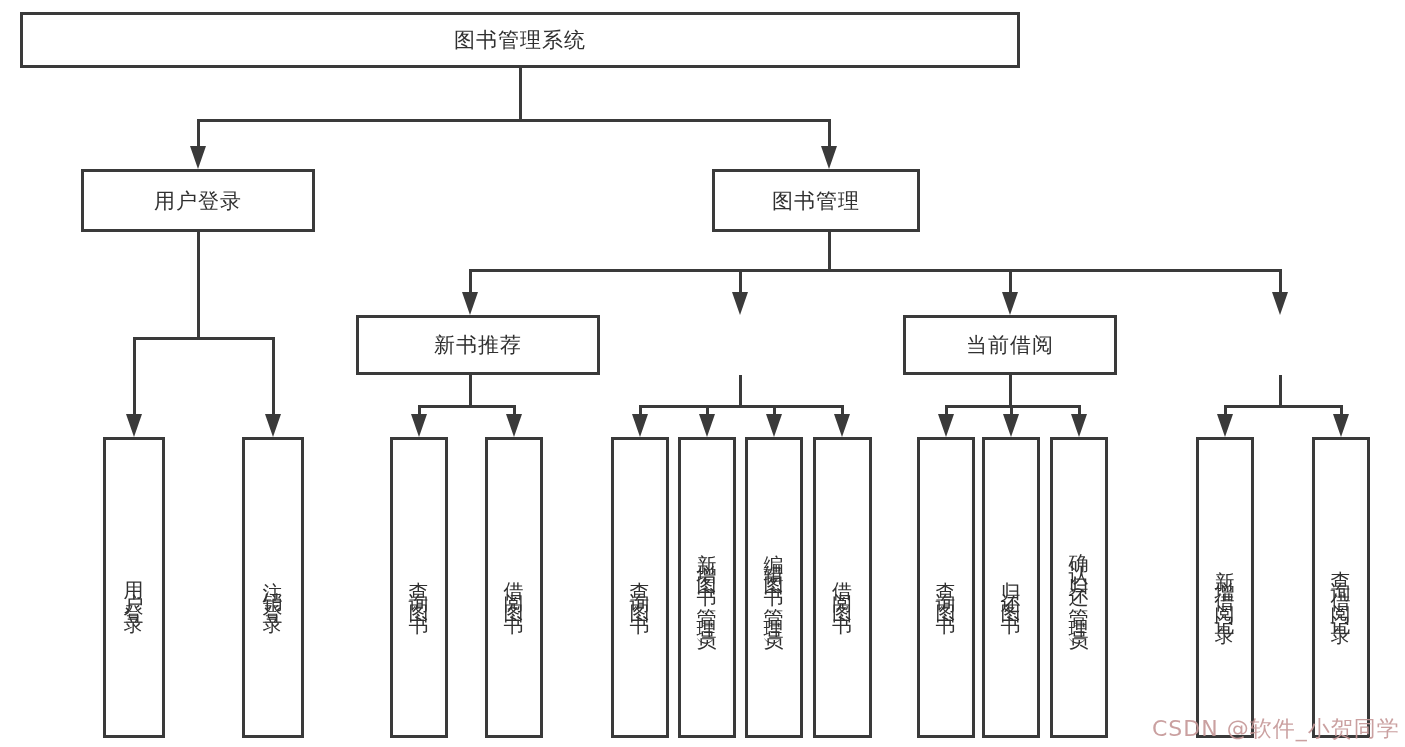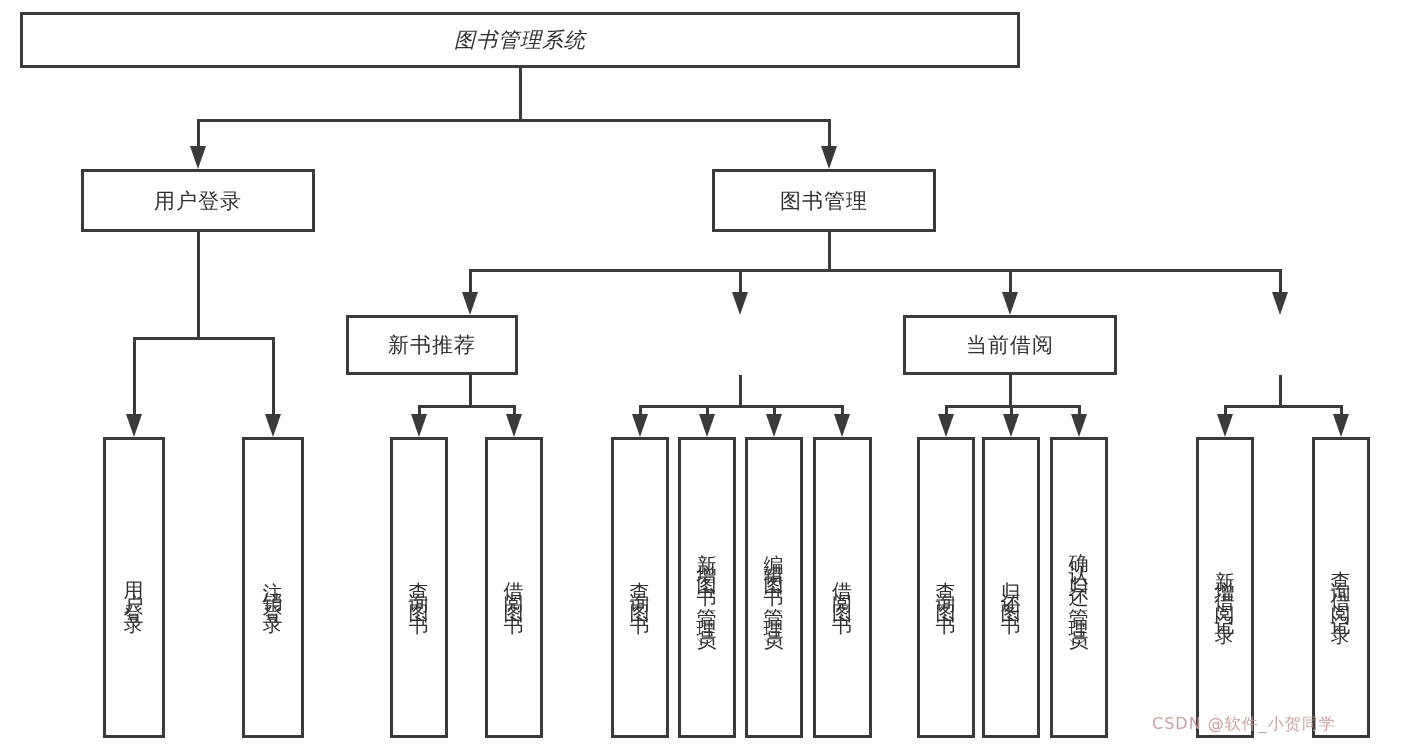--- a/index.html
+++ b/index.html
@@ -21,61 +21,61 @@
     white-space:nowrap;
   }
   .line { position:absolute; background:#3a3a3a; }
   .arrow {
     position:absolute; width:0; height:0;
     border-left:8px solid transparent; border-right:8px solid transparent;
     border-top:23px solid #3a3a3a;
   }
   .watermark {
     position:absolute; left:1152px; top:714px;
-    font-size:16px; color:rgba(198,152,152,0.92);
+    font-size:22px; color:rgba(198,152,152,0.92);
     white-space:nowrap; letter-spacing:1px;
   }
 </style>
 </head>
 <body>
 
 <div class="canvas">
 
-  <div class="node" style="left:20px; top:12px; width:1000px; height:56px;font-style:italic;">图书管理系统</div>
+  <div class="node" style="left:20px; top:12px; width:1000px; height:56px;">图书管理系统</div>
 
   <div class="line" style="left:519px; top:68px; width:3px; height:54px;"></div>
   <div class="line" style="left:197px; top:119px; width:633px; height:3px;"></div>
 
   <div class="line" style="left:197px; top:119px; width:3px; height:32px;"></div>
   <div class="arrow" style="left:190px; top:146px;"></div>
   <div class="line" style="left:828px; top:119px; width:3px; height:32px;"></div>
   <div class="arrow" style="left:821px; top:146px;"></div>
 
   <div class="node" style="left:81px; top:169px; width:234px; height:63px;">用户登录</div>
-  <div class="node" style="left:712px; top:169px; width:224px; height:63px;">图书管理</div>
+  <div class="node" style="left:712px; top:169px; width:208px; height:63px;">图书管理</div>
 
   <div class="line" style="left:197px; top:232px; width:3px; height:108px;"></div>
   <div class="line" style="left:133px; top:337px; width:142px; height:3px;"></div>
   <div class="line" style="left:133px; top:337px; width:3px; height:84px;"></div>
   <div class="arrow" style="left:126px; top:414px;"></div>
   <div class="line" style="left:272px; top:337px; width:3px; height:84px;"></div>
   <div class="arrow" style="left:265px; top:414px;"></div>
 
   <div class="line" style="left:828px; top:232px; width:3px; height:40px;"></div>
   <div class="line" style="left:469px; top:269px; width:812px; height:3px;"></div>
   <div class="line" style="left:469px; top:269px; width:3px; height:28px;"></div>
   <div class="arrow" style="left:462px; top:292px;"></div>
   <div class="line" style="left:739px; top:269px; width:3px; height:28px;"></div>
   <div class="arrow" style="left:732px; top:292px;"></div>
   <div class="line" style="left:1009px; top:269px; width:3px; height:28px;"></div>
   <div class="arrow" style="left:1002px; top:292px;"></div>
   <div class="line" style="left:1279px; top:269px; width:3px; height:28px;"></div>
   <div class="arrow" style="left:1272px; top:292px;"></div>
 
-  <div class="node" style="left:346px; top:315px; width:172px; height:60px;">新书推荐</div>
+  <div class="node" style="left:356px; top:315px; width:244px; height:60px;">新书推荐</div>
   <div class="node" style="left:903px; top:315px; width:214px; height:60px;">当前借阅</div>
 
   <div class="line" style="left:469px; top:375px; width:3px; height:33px;"></div>
   <div class="line" style="left:418px; top:405px; width:98px; height:3px;"></div>
   <div class="line" style="left:418px; top:405px; width:3px; height:14px;"></div>
   <div class="arrow" style="left:411px; top:414px;"></div>
   <div class="line" style="left:513px; top:405px; width:3px; height:14px;"></div>
   <div class="arrow" style="left:506px; top:414px;"></div>
 
   <div class="line" style="left:739px; top:375px; width:3px; height:33px;"></div>

